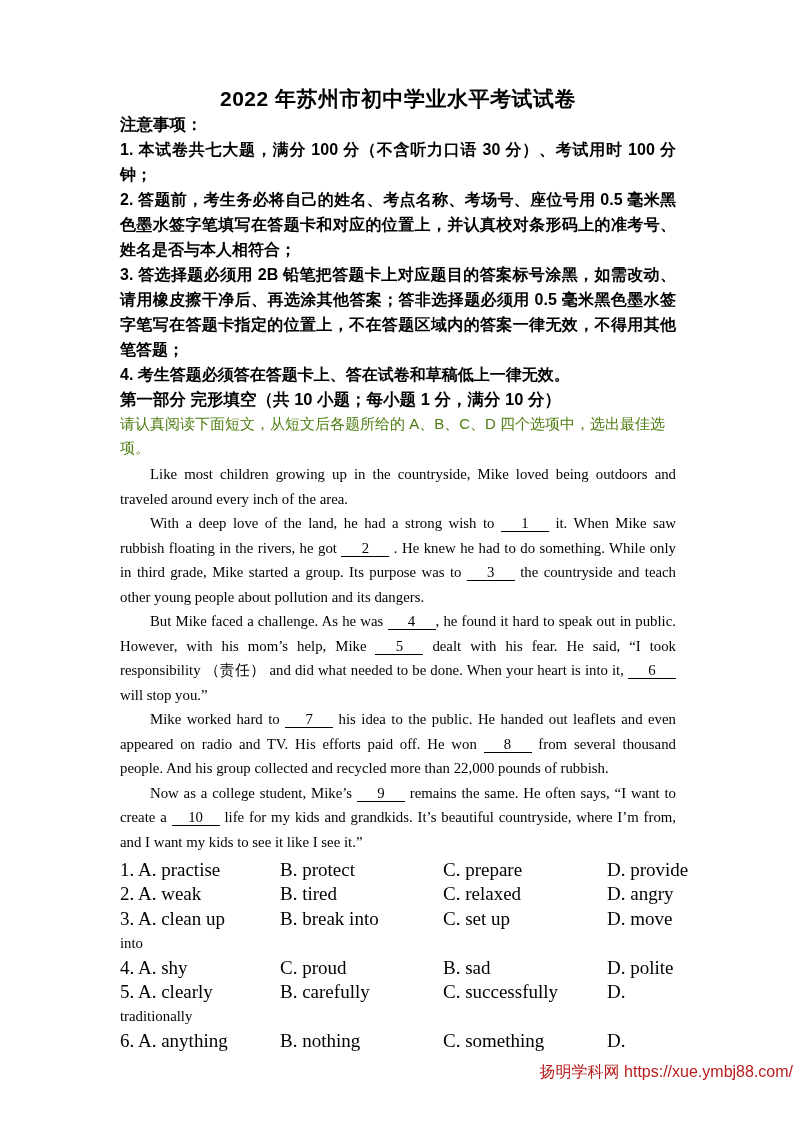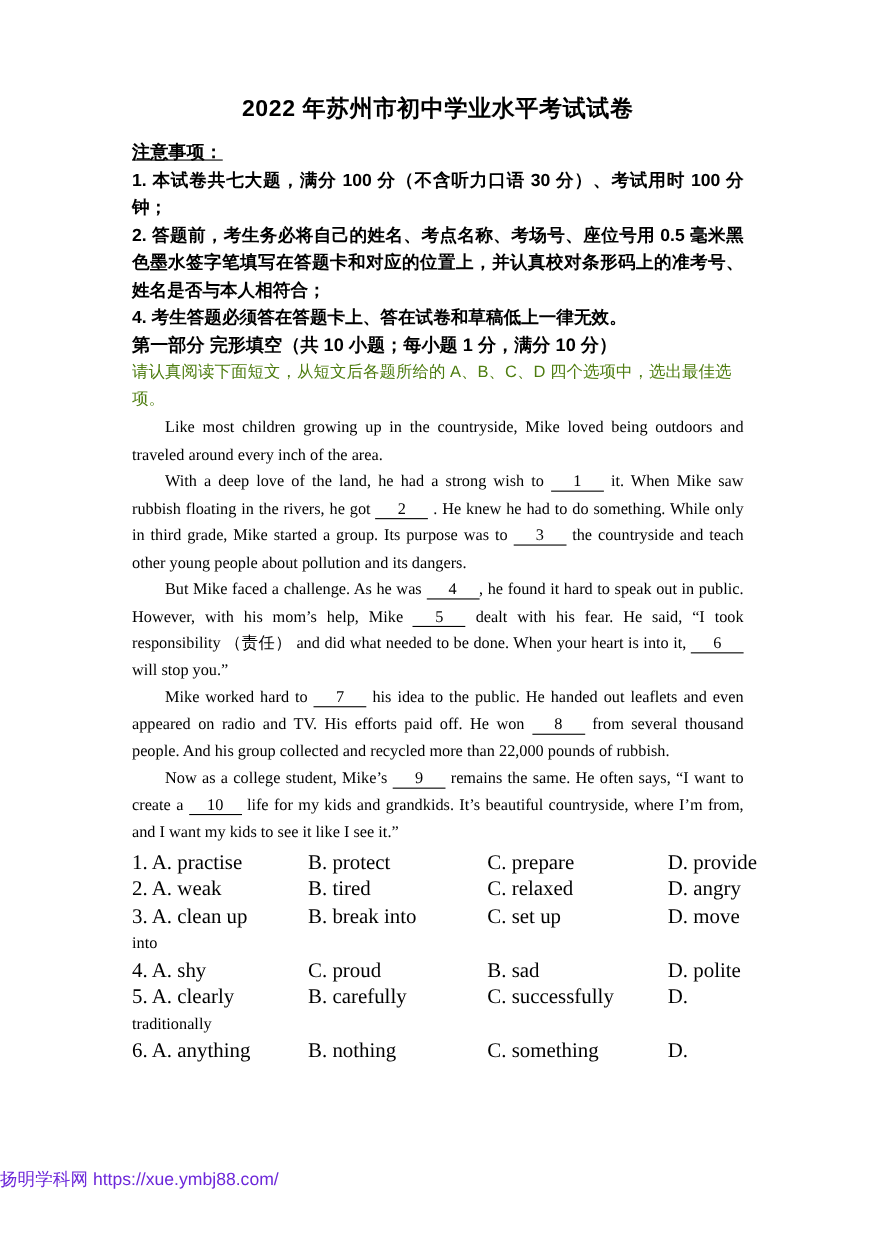--- a/index.html
+++ b/index.html
@@ -29,22 +29,20 @@
     font-weight:bold;
     font-size:21px;
     line-height:26px;
     margin-top:7px;
   }
   .notice-heading{
     font-family:"Liberation Sans","DejaVu Sans",sans-serif;
     font-weight:bold;
     font-size:16.5px;
     line-height:25px;
-    margin-top:15px;
-    text-decoration:underline;
   }
   .notice-item{
     font-family:"Liberation Sans","DejaVu Sans",sans-serif;
     font-weight:bold;
     font-size:16px;
     line-height:25px;
     text-align:justify;
   }
   .section-heading{
     font-family:"Liberation Sans","DejaVu Sans",sans-serif;
@@ -85,38 +83,39 @@
   }
   .q-cell{white-space:nowrap;}
   .q-overflow{
     font-size:14.8px;
     line-height:24.4px;
   }
   .footer{
     position:absolute;
     left:0;right:0;
     top:1062px;
-    text-align:left;
+    text-align:right;
     font-family:"Liberation Sans","DejaVu Sans",sans-serif;
     font-size:16px;
-    color:#6d28d9;
+    color:#b91c1c;
   }
 </style>
 </head>
 <body>
 
 <div class="page">
   <div class="content">
 
     <div class="doc-title">2022 年苏州市初中学业水平考试试卷</div>
 
     <div class="notice-heading">注意事项：</div>
     <div>
         <div class="notice-item">1. 本试卷共七大题，满分 100 分（不含听力口语 30 分）、考试用时 100 分钟；</div>
         <div class="notice-item">2. 答题前，考生务必将自己的姓名、考点名称、考场号、座位号用 0.5 毫米黑色墨水签字笔填写在答题卡和对应的位置上，并认真校对条形码上的准考号、姓名是否与本人相符合；</div>
+        <div class="notice-item">3. 答选择题必须用 2B 铅笔把答题卡上对应题目的答案标号涂黑，如需改动、请用橡皮擦干净后、再选涂其他答案；答非选择题必须用 0.5 毫米黑色墨水签字笔写在答题卡指定的位置上，不在答题区域内的答案一律无效，不得用其他笔答题；</div>
         <div class="notice-item">4. 考生答题必须答在答题卡上、答在试卷和草稿低上一律无效。</div>
       </div>
 
     <div class="section-heading">第一部分 完形填空（共 10 小题；每小题 1 分，满分 10 分）</div>
     <div class="section-instruction">请认真阅读下面短文，从短文后各题所给的 A、B、C、D 四个选项中，选出最佳选项。</div>
 
     <div class="passage">
         <p>Like most children growing up in the countryside, Mike loved being outdoors and traveled around every inch of the area.</p>
         <p>With a deep love of the land, he had a strong wish to <span class="blank">1</span> it. When Mike saw rubbish floating in the rivers, he got <span class="blank">2</span> . He knew he had to do something. While only in third grade, Mike started a group. Its purpose was to <span class="blank">3</span> the countryside and teach other young people about pollution and its dangers.</p>
         <p>But Mike faced a challenge. As he was <span class="blank">4</span>, he found it hard to speak out in public. However, with his mom’s help, Mike <span class="blank">5</span> dealt with his fear. He said, “I took responsibility （责任） and did what needed to be done. When your heart is into it, <span class="blank">6</span> will stop you.”</p>

